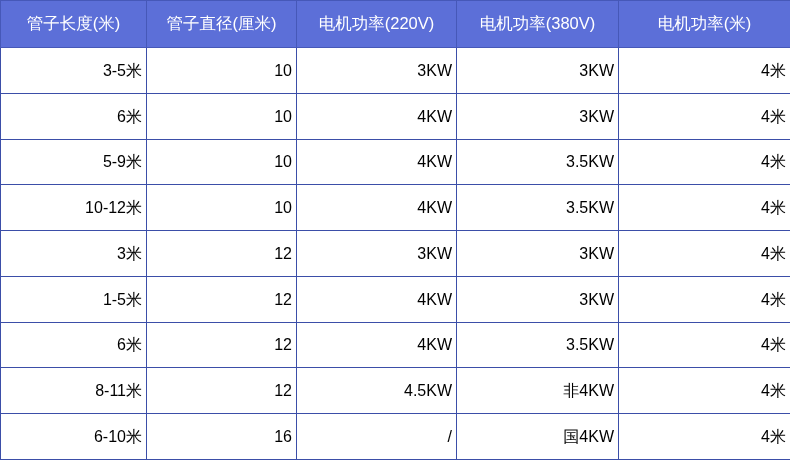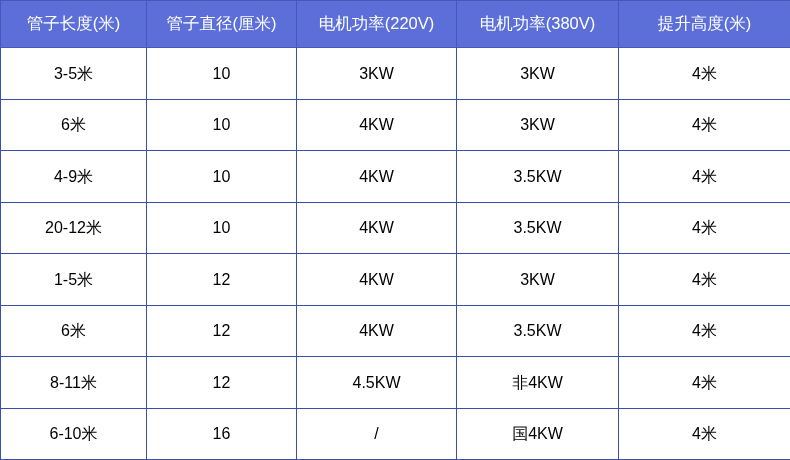--- a/index.html
+++ b/index.html
@@ -40,69 +40,77 @@
     background: #5c6fd8;
     color: #ffffff;
     height: 46px;
     font-weight: normal;
     font-size: 16.5px;
     border-color: #4658b8;
   }
   #spec-table tbody td {
     height: 34px;
     background: #ffffff;
+    text-align: right;
   }
 </style>
 </head>
 <body>
 
 <table id="spec-table">
   <colgroup>
     <col class="c0">
     <col class="c1">
     <col class="c2">
     <col class="c3">
     <col class="c4">
   </colgroup>
   <thead>
     <tr>
       <th>管子长度(米)</th>
       <th>管子直径(厘米)</th>
       <th>电机功率(220V)</th>
       <th>电机功率(380V)</th>
-      <th>提升高度(米)</th>
+      <th>电机功率(米)</th>
     </tr>
   </thead>
   <tbody>
     <tr>
       <td>3-5米</td>
       <td>10</td>
       <td>3KW</td>
       <td>3KW</td>
       <td>4米</td>
     </tr>
     <tr>
       <td>6米</td>
       <td>10</td>
       <td>4KW</td>
       <td>3KW</td>
       <td>4米</td>
     </tr>
     <tr>
-      <td>4-9米</td>
+      <td>5-9米</td>
       <td>10</td>
       <td>4KW</td>
       <td>3.5KW</td>
       <td>4米</td>
     </tr>
     <tr>
-      <td>20-12米</td>
+      <td>10-12米</td>
       <td>10</td>
       <td>4KW</td>
       <td>3.5KW</td>
+      <td>4米</td>
+    </tr>
+    <tr>
+      <td>3米</td>
+      <td>12</td>
+      <td>3KW</td>
+      <td>3KW</td>
       <td>4米</td>
     </tr>
     <tr>
       <td>1-5米</td>
       <td>12</td>
       <td>4KW</td>
       <td>3KW</td>
       <td>4米</td>
     </tr>
     <tr>

